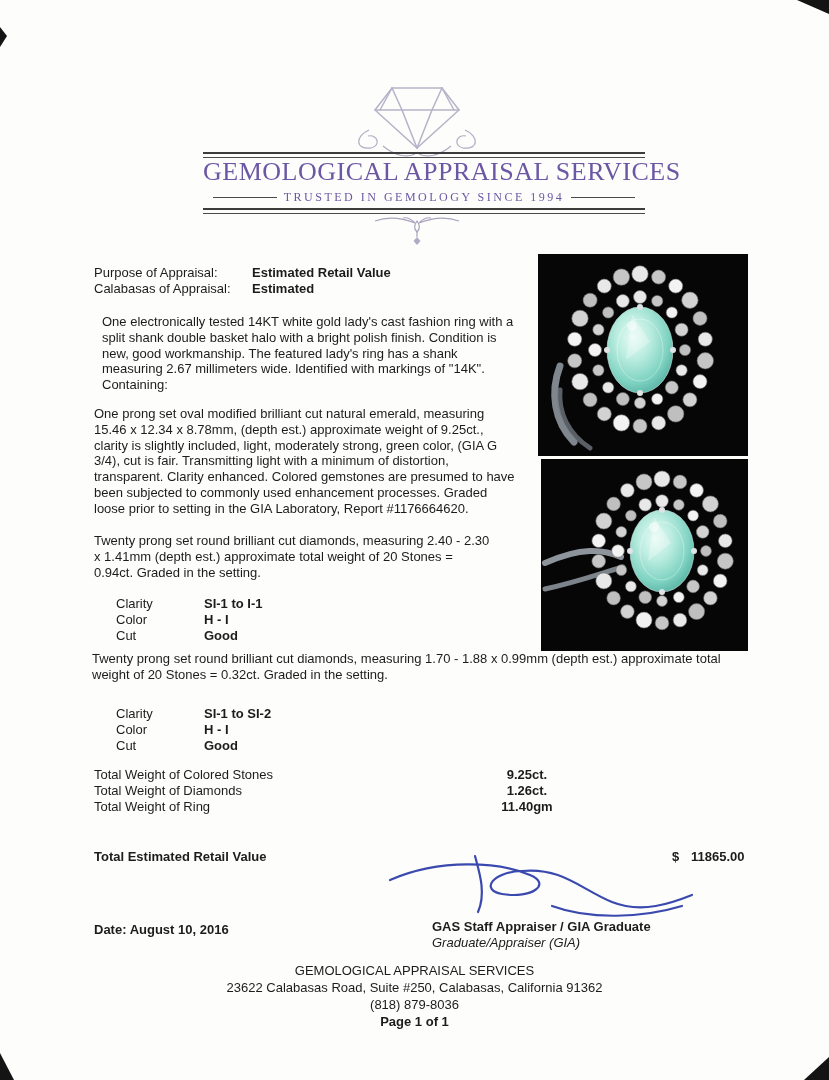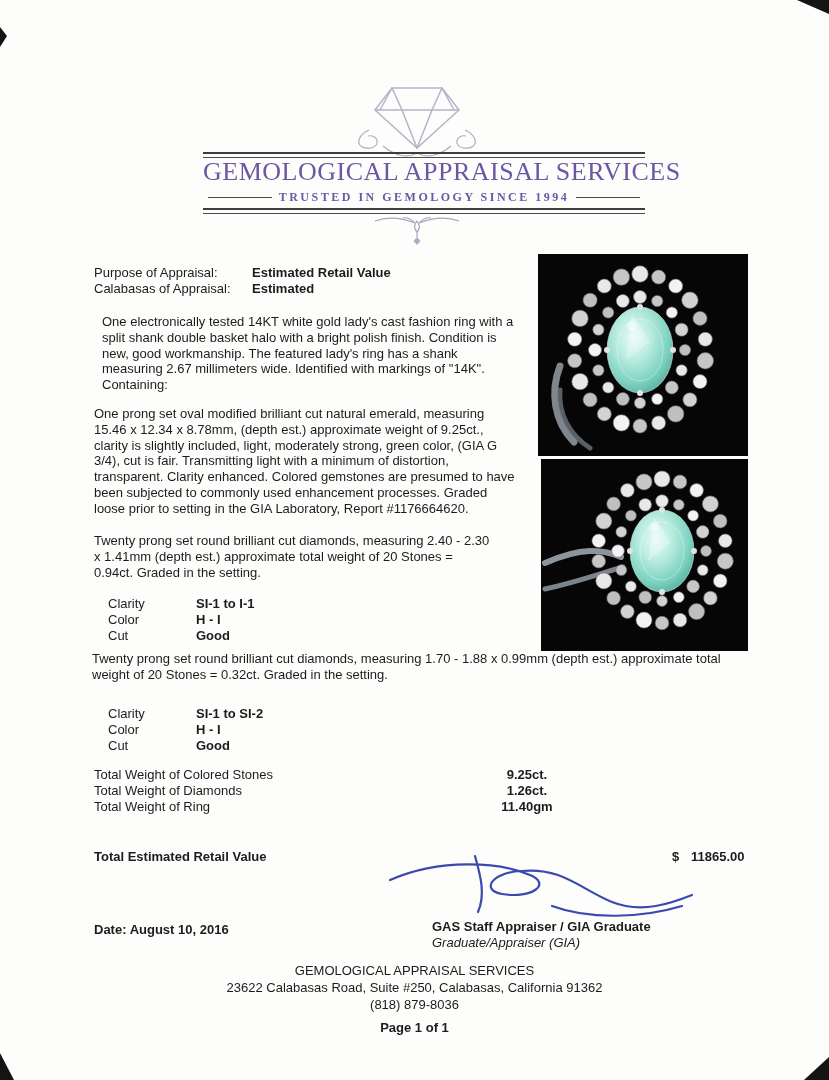--- a/index.html
+++ b/index.html
@@ -23,42 +23,42 @@
   .logo { left:347px; top:74px; width:140px; height:86px; }
   .rule { left:203px; width:442px; height:6px; border-top:2px solid #3d3d3d; border-bottom:1px solid #4a4a4a; }
   .rule-top { top:152px; }
   .rule-bottom { top:208px; }
   .brand-title {
     left:203px; top:157px; width:442px; text-align:center;
     font-family:"Liberation Serif", serif; font-size:26px; letter-spacing:0.5px;
     color:#6c57a5; white-space:nowrap;
   }
   .tagline-row {
-    left:203px; top:190px; width:442px; display:flex; align-items:center; justify-content:center; gap:7px;font-weight:bold;
+    left:203px; top:190px; width:442px; display:flex; align-items:center; justify-content:center; gap:7px;
   }
   .tagline-text {
     font-family:"Liberation Serif", serif; font-size:12px; letter-spacing:2.5px;
     color:#6c57a5; white-space:nowrap;
   }
   .tag-rule { width:64px; height:1px; background:#4a4a4a; }
   .flourish { left:369px; top:213px; width:96px; height:32px; }
 
   
   .meta { left:94px; top:265px; }
   .meta-row { display:grid; grid-template-columns:158px auto; }
   .meta-value { font-weight:bold; }
 
   
   .para1 { left:94px; top:314px; width:416px;margin-left:8px; }
   .para2 { left:94px; top:406px; width:424px; }
   .para3 { left:94px; top:533px; width:396px; }
   .para4 { left:92px; top:651px; width:650px; }
 
   
-  .grading { left:108px; }
+  .grading { left:116px; }
   .grading1 { top:596px; }
   .grading2 { top:706px; }
   .g-row { display:grid; grid-template-columns:88px auto; }
   .g-value { font-weight:bold; }
 
   
   .totals { left:94px; top:767px; width:560px; }
   .totals-row { position:relative; height:15.8px; }
   .t-value { position:absolute; left:394px; width:78px; text-align:center; font-weight:bold; }
 
@@ -71,21 +71,21 @@
   
   .signature { left:380px; top:850px; width:320px; height:70px; }
   .date-line { left:94px; top:922px; font-weight:bold; }
   .appraiser { left:432px; top:919px; }
   .appraiser-title { font-weight:bold; }
   .appraiser-sub { font-style:italic; }
 
   
   .footer { left:0; top:962px; width:829px; text-align:center; }
   .footer div { line-height:17px; }
-  .footer .page-num { font-weight:bold; margin-top:6px; }
+  .footer .page-num { font-weight:bold; }
 
   
   .ring-photo { position:absolute; display:block; }
   .photo1 { left:538px; top:254px; }
   .photo2 { left:541px; top:459px; }
 </style>
 </head>
 <body>
 
 <div class="page">

